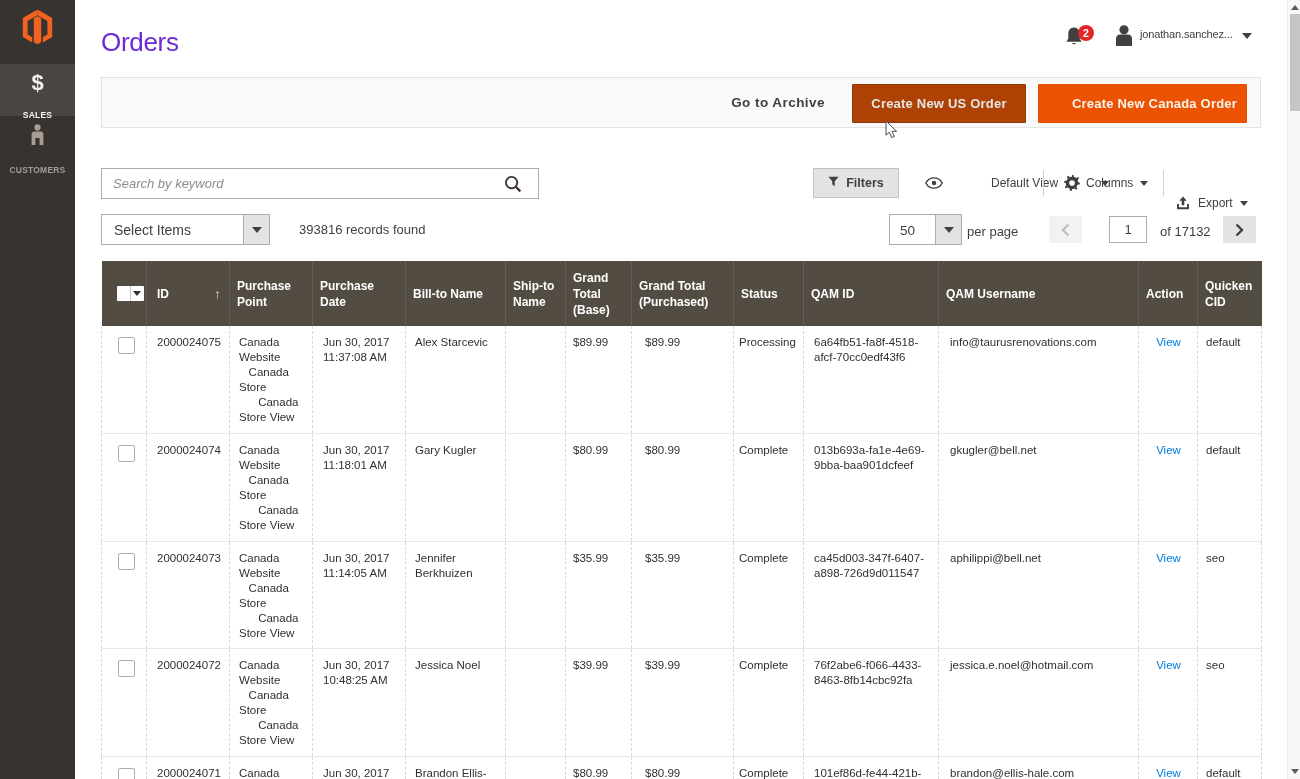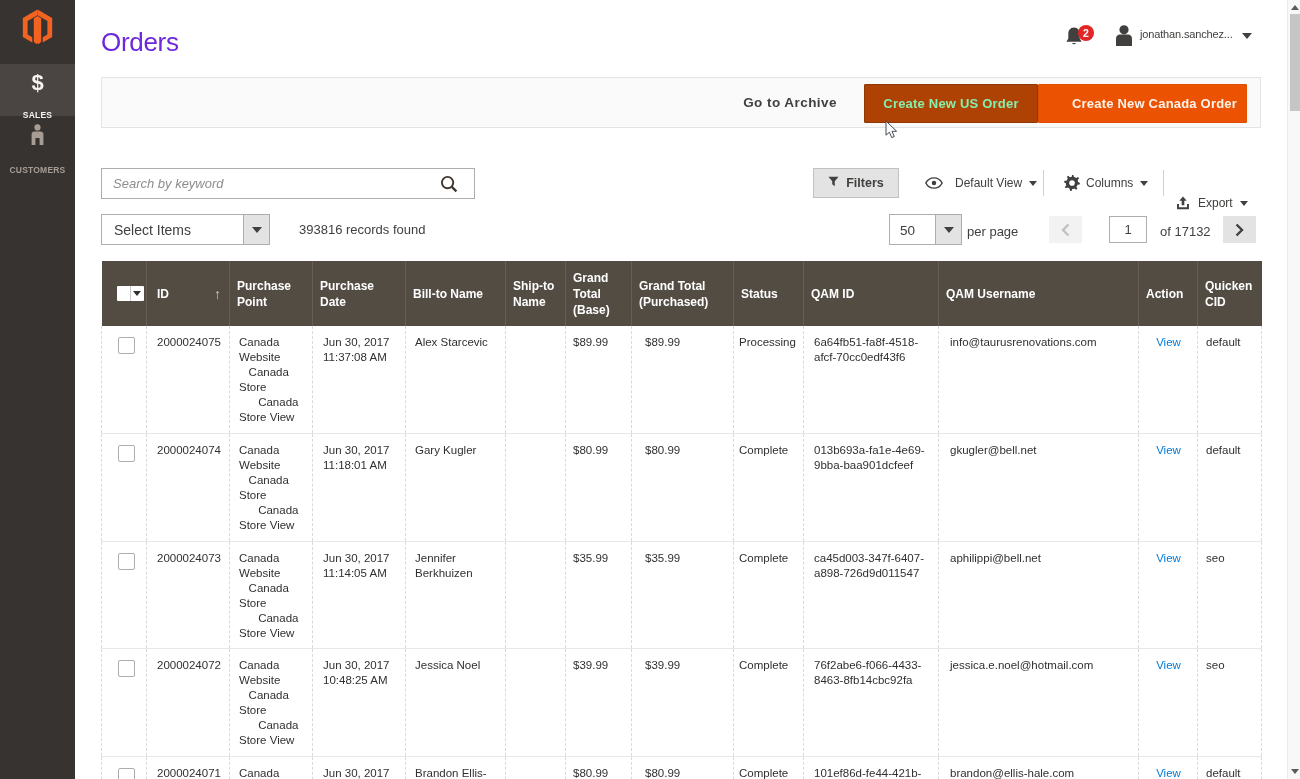--- a/index.html
+++ b/index.html
@@ -31,41 +31,41 @@
     border-left:5px solid transparent; border-right:5px solid transparent; border-top:6px solid #41403e; }
 
   
   .strip { position:absolute; left:101px; top:77px; width:1160px; height:51px;
     background:#fafafa; border:1px solid #e3e3e3; display:flex; align-items:center;
     justify-content:flex-end; padding-right:13px; }
   
   .archive-link { font-size:13.5px; font-weight:700; letter-spacing:.45px; color:#41403e; margin-right:27px; cursor:pointer; }
   .btn { height:39px; font-size:13px; font-weight:700; letter-spacing:.2px; border-radius:1px;
     cursor:pointer; font-family:"Liberation Sans", sans-serif; position:relative; top:1px; }
-  .btn-us { background:#ad4204; border:1px solid #8e3903; color:#86efac; width:174px; }
+  .btn-us { background:#ad4204; border:1px solid #8e3903; color:#e5e5e5; margin-right:12px; width:174px; }
   .btn-canada { background:#eb5202; border:1px solid #e04f00; color:#fdf3ea; width:209px;padding-left:24px; }
 
   
-  .search-box { position:absolute; left:101px; top:168px; width:374px; height:31px;
+  .search-box { position:absolute; left:101px; top:168px; width:438px; height:31px;
     border:1px solid #adadad; background:#fff; }
   .search-box input { position:absolute; left:0; top:0; width:100%; height:100%; border:0;
     padding:0 36px 0 11px; font-family:"Liberation Sans", sans-serif; font-size:13px;
     font-style:italic; color:#303030; background:transparent; outline:none; }
   .search-box input::placeholder { color:#8d8d8d; opacity:1; }
   .search-icon { position:absolute; right:16px; top:6px; cursor:pointer; }
 
   .filters-btn { position:absolute; left:813px; top:168px; width:86px; height:30px;
     background:#e3e3e3; border:1px solid #c2c2c2; display:flex; align-items:center;
     justify-content:center; gap:7px; font-size:12.5px; font-weight:700; color:#41403e; cursor:pointer; }
   .tool-group { position:absolute; top:168px; height:30px; display:flex; align-items:center;
     font-size:12px; color:#41403e; cursor:pointer; }
   .tool-group .icon-sp { display:flex; align-items:center; }
   .g-view .icon-sp { margin-right:12px; } .g-columns .icon-sp { margin-right:6px; }
   .g-export .icon-sp { margin-right:8px; }
-  .g-view { left:925px; } .g-columns { left:1064px; } .g-export { left:1176px;margin-top:20px; }
+  .g-view { left:925px;gap:36px; } .g-columns { left:1064px; } .g-export { left:1176px;margin-top:20px; }
   .tool-sep { position:absolute; top:170px; width:1px; height:26px; background:#d1d1d1; }
   .sep1 { left:1043px; } .sep2 { left:1163px; }
   .small-caret { width:0; height:0; border-left:4.5px solid transparent;
     border-right:4.5px solid transparent; border-top:5.5px solid #41403e; margin-left:7px; }
 
   
   .select-ctl { position:absolute; background:#fff; border:1px solid #adadad; height:31px; }
   .select-ctl .sel-label { position:absolute; left:12px; top:7px; font-size:14px; color:#41403e; }
   .perpage-sel .sel-label { font-size:13.5px; top:7.5px; }
   .select-ctl .sel-caretbox { position:absolute; right:0; top:0; height:100%; width:26px;

